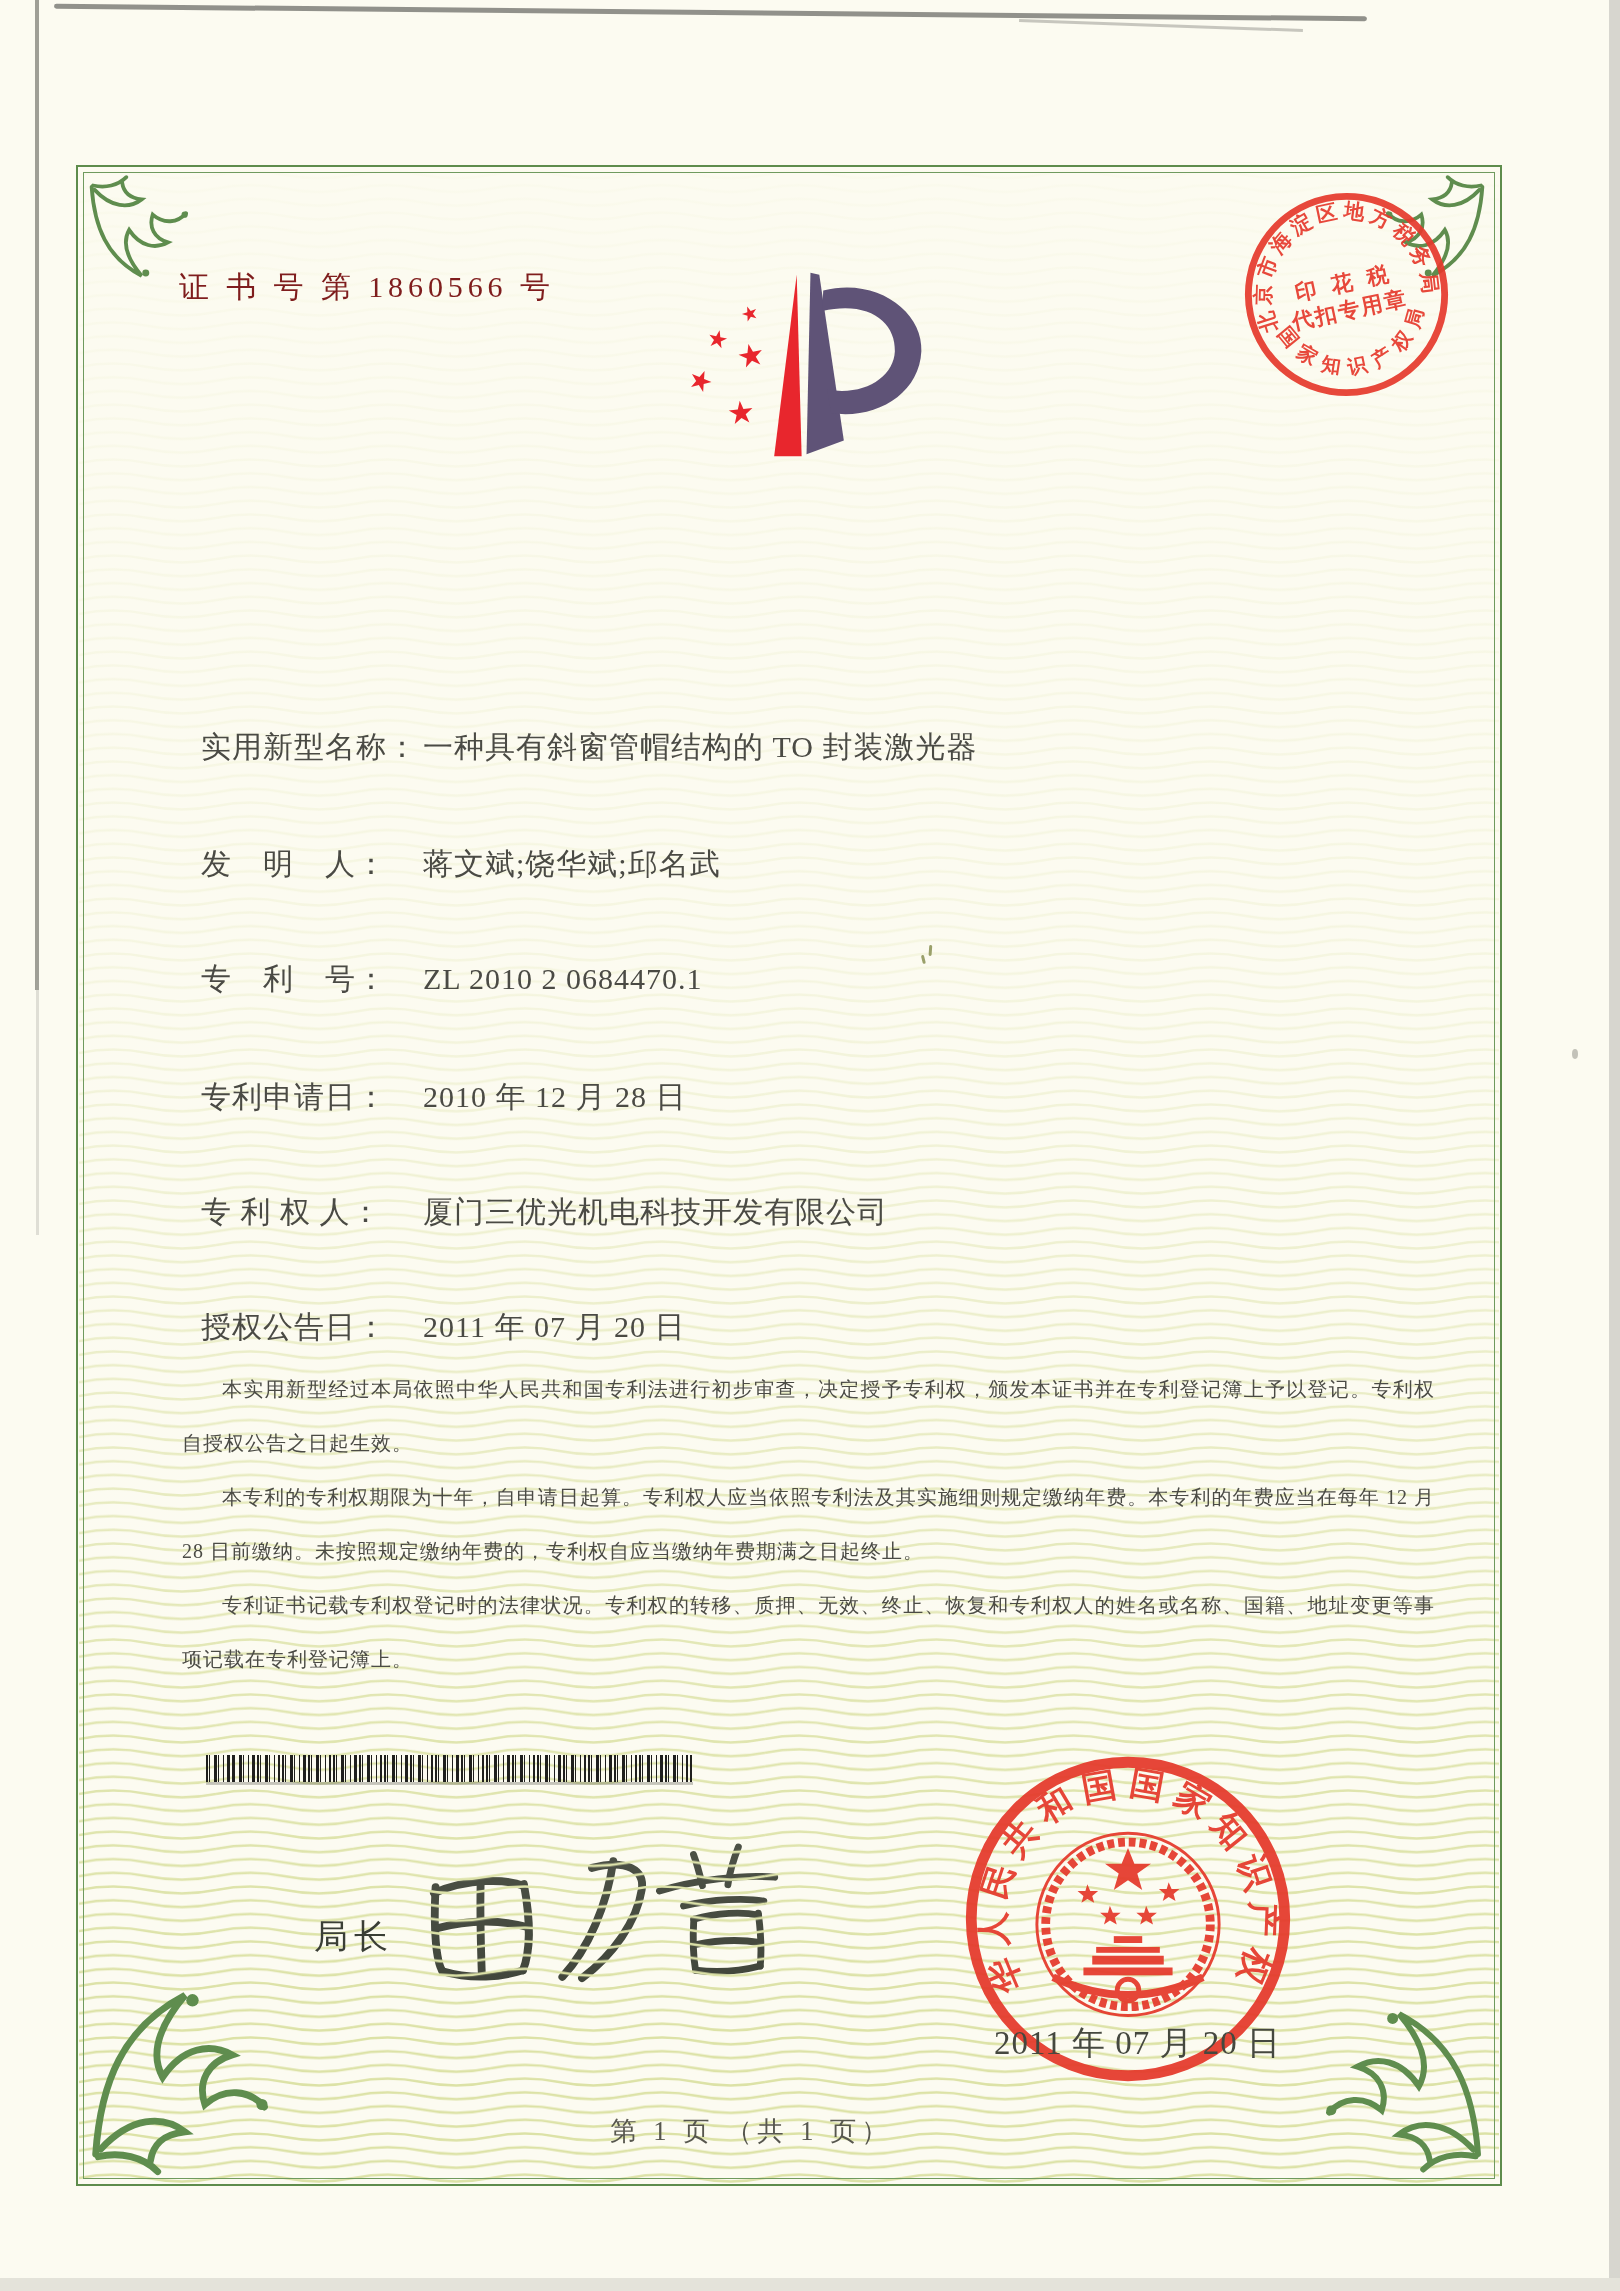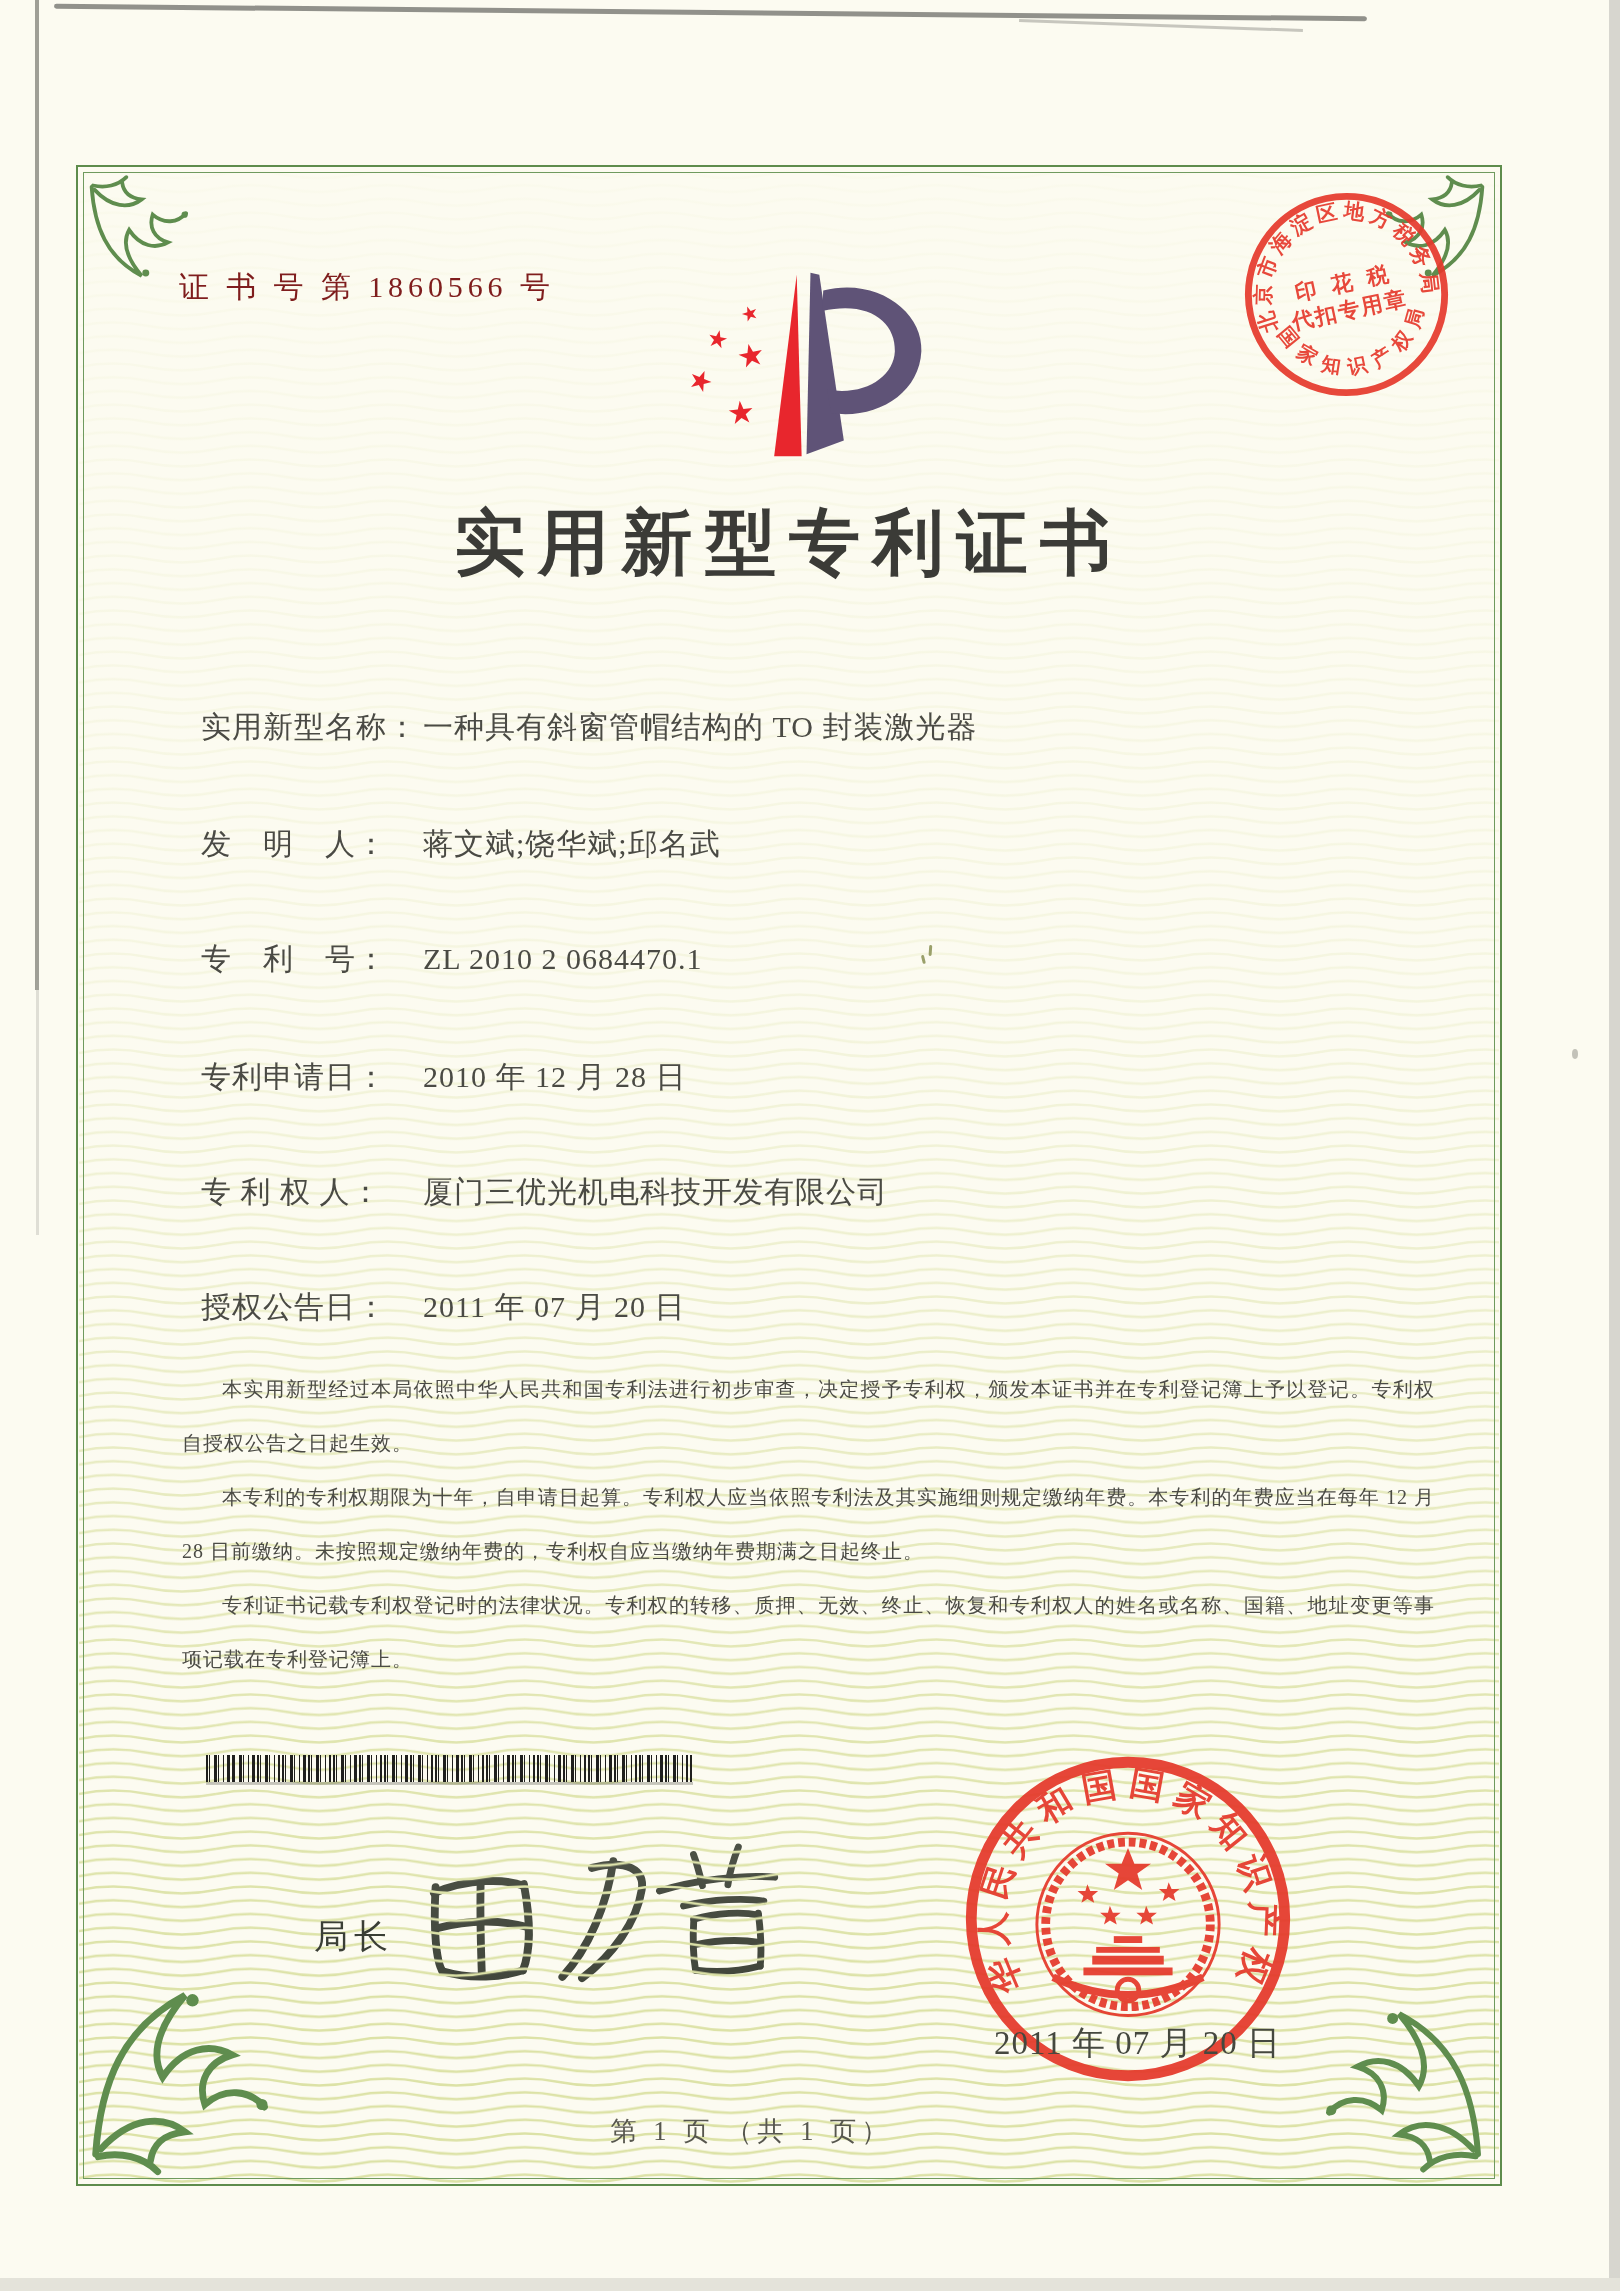--- a/index.html
+++ b/index.html
@@ -15,21 +15,21 @@
                rgba(252,251,240,.45) 60%,rgba(252,251,240,.12) 78%,rgba(252,251,240,0) 92%);}
   .flourish{z-index:4;color:#5f8d4e;}
   
   .artifact{z-index:5;}
   
   .content{z-index:10;color:#4b4b45;}
   #certno{left:179px;top:267px;font-size:30px;letter-spacing:4.9px;color:#7f1d1d;}
   #title{left:76px;top:496px;width:1426px;text-align:center;font-size:71px;font-weight:700;
          letter-spacing:12.7px;color:#3b3b37;}
   .fieldrow{left:201px;font-size:30px;color:#4a4a44;letter-spacing:1px;white-space:nowrap;}
-  .fieldrow .lbl{display:inline-block;min-width:222px;}
+  .fieldrow .lbl{display:inline-block;min-width:222px;margin-top:20px;}
   #paras{left:182px;top:1362px;width:1253px;font-size:20px;line-height:54px;text-align:justify;
          color:#4b4b45;letter-spacing:1px;}
   #paras p{margin:0;text-indent:2em;}
   
   #barcode{left:206px;top:1755px;width:487px;height:26.5px;z-index:10;
     background-image:repeating-linear-gradient(90deg,
       #1f1f1d 0 2px,transparent 2px 2.9px,#1f1f1d 2.9px 3.9px,transparent 3.9px 7.8px,
       #1f1f1d 7.8px 10.8px,transparent 10.8px 11.8px,#1f1f1d 11.8px 12.7px,transparent 12.7px 16.7px,
       #1f1f1d 16.7px 17.6px,transparent 17.6px 20.6px,#1f1f1d 20.6px 23.5px,transparent 23.5px 25.5px);
     box-shadow:0 2.9px 0 rgba(95,95,82,.35);}
@@ -123,21 +123,20 @@
         <textPath href="#taxTop" startOffset="50%" text-anchor="middle">北京市海淀区地方税务局</textPath>
       </text>
       <text font-size="20" letter-spacing="9">
         <textPath href="#taxBot" startOffset="50%" text-anchor="middle">国家知识产权局</textPath>
       </text>
       <text x="107.5" y="103" font-size="22" letter-spacing="5" text-anchor="middle">印 花 税</text>
       <text x="107.5" y="131" font-size="22" letter-spacing="2" text-anchor="middle">代扣专用章</text>
     </g>
   </svg>
 
-  <div id="title" class="abs content">实用新型专利证书</div>
 
   <div class="abs content fieldrow" style="top:707px">
     <span class="lbl">实用新型名称：</span><span>一种具有斜窗管帽结构的 TO 封装激光器</span>
   </div>
   <div class="abs content fieldrow" style="top:824px">
     <span class="lbl">发　明　人：</span><span>蒋文斌;饶华斌;邱名武</span>
   </div>
   <div class="abs content fieldrow" style="top:939px">
     <span class="lbl">专　利　号：</span><span>ZL 2010 2 0684470.1</span>
   </div>

